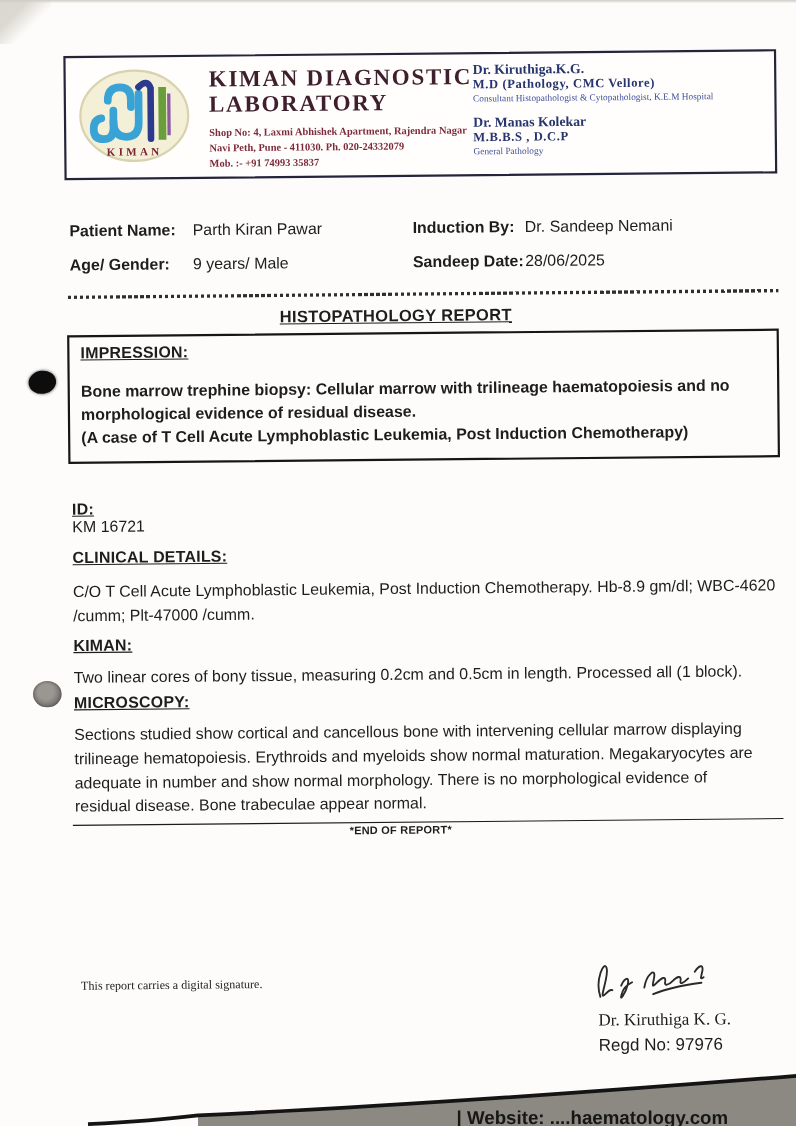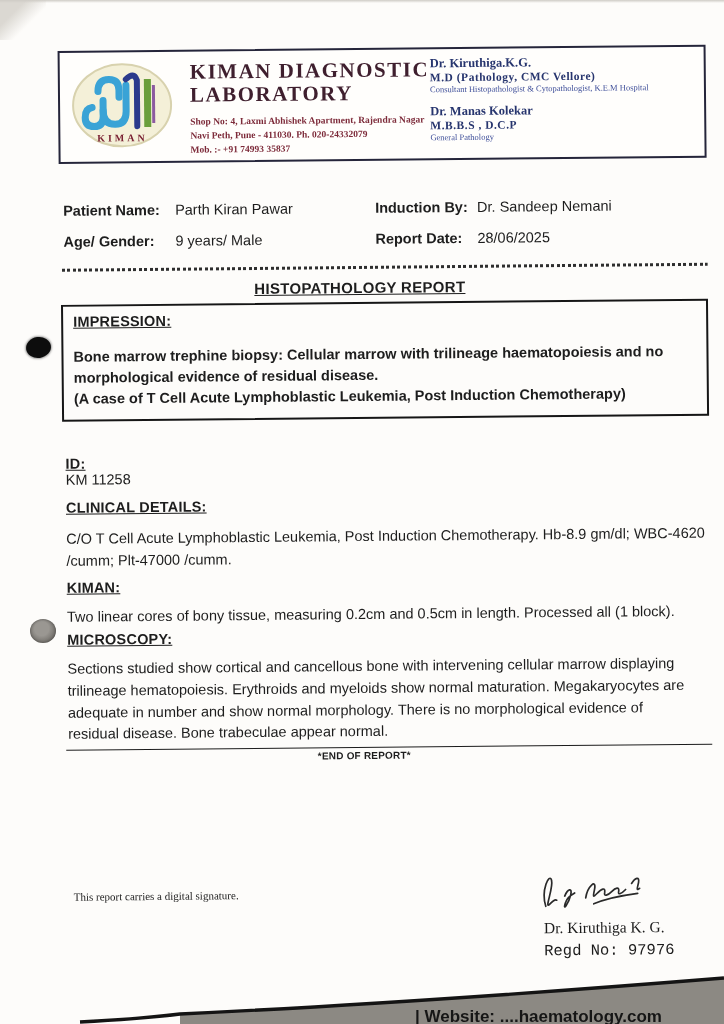--- a/index.html
+++ b/index.html
@@ -73,21 +73,21 @@
     position:absolute;top:888px;left:70px;
     font-family:"Liberation Serif", serif;font-size:11px;color:#222;
   }
   .sig-img{position:absolute;top:868px;left:532px;}
   .sig-name{
     position:absolute;top:921px;left:540px;
     font-family:"Liberation Serif", serif;font-size:15.5px;color:#1c1c1c;
   }
   .sig-regd{
     position:absolute;top:944px;left:540px;
-    font-family:Liberation Mono, monospace;font-size:15.5px;color:#1c1c1c;
+    font-family:Liberation Sans, sans-serif;font-size:15.5px;color:#1c1c1c;
   }
   
   .hole1{
     position:absolute;top:337px;left:26px;width:25px;height:21px;border-radius:50%;
     background:#0d0d0d;transform:rotate(-8deg);box-shadow:0 0 2px 1px rgba(0,0,0,.35);
   }
   .hole2{
     position:absolute;top:619px;left:30px;width:26px;height:24px;border-radius:50%;
     background:radial-gradient(circle at 45% 40%, #9a9792 0 35%, #6e6b66 75%, #8d8a84 100%);
     box-shadow:inset 0 0 3px rgba(0,0,0,.4);
@@ -141,40 +141,40 @@
       </div>
     </div>
 
     <div class="patient">
       <div class="plabel">Patient Name:</div>
       <div>Parth Kiran Pawar</div>
       <div class="plabel">Induction By:</div>
       <div>Dr. Sandeep Nemani</div>
       <div class="plabel">Age/ Gender:</div>
       <div>9 years/ Male</div>
-      <div class="plabel">Report Date:</div>
+      <div class="plabel">Sandeep Date:</div>
       <div>28/06/2025</div>
     </div>
 
     <div class="dashes" style="top:266px"></div>
 
     <div class="report-title">
       <span>HISTOPATHOLOGY REPORT</span>
     </div>
 
     <div class="impression-box">
       <div class="heading">IMPRESSION:</div>
       <div class="impression-text">
         <div>Bone marrow trephine biopsy: Cellular marrow with trilineage haematopoiesis and no morphological evidence of residual disease.</div>
         <div>(A case of T Cell Acute Lymphoblastic Leukemia, Post Induction Chemotherapy)</div>
       </div>
     </div>
 
     <div class="abs heading" style="top:453px">ID:</div>
-    <div class="abs bodytext" style="top:467px">KM 11258</div>
+    <div class="abs bodytext" style="top:467px">KM 16721</div>
 
     <div class="abs heading" style="top:497px">CLINICAL DETAILS:</div>
     <div class="abs bodytext w640" style="top:526px">C/O  T Cell Acute Lymphoblastic Leukemia, Post Induction Chemotherapy. Hb-8.9 gm/dl; WBC-4620 /cumm; Plt-47000 /cumm.</div>
 
     <div class="abs heading" style="top:577px">KIMAN:</div>
     <div class="abs bodytext w640" style="top:604px">Two linear cores of bony tissue, measuring 0.2cm and 0.5cm in length. Processed all (1 block).</div>
 
     <div class="abs heading" style="top:629px">MICROSCOPY:</div>
     <div class="abs bodytext" style="top:656px;width:618px">Sections studied show cortical and cancellous bone with intervening cellular marrow displaying trilineage hematopoiesis. Erythroids and myeloids show normal maturation. Megakaryocytes are adequate in number and show normal morphology. There is no morphological evidence of residual disease. Bone trabeculae appear normal.</div>
 

